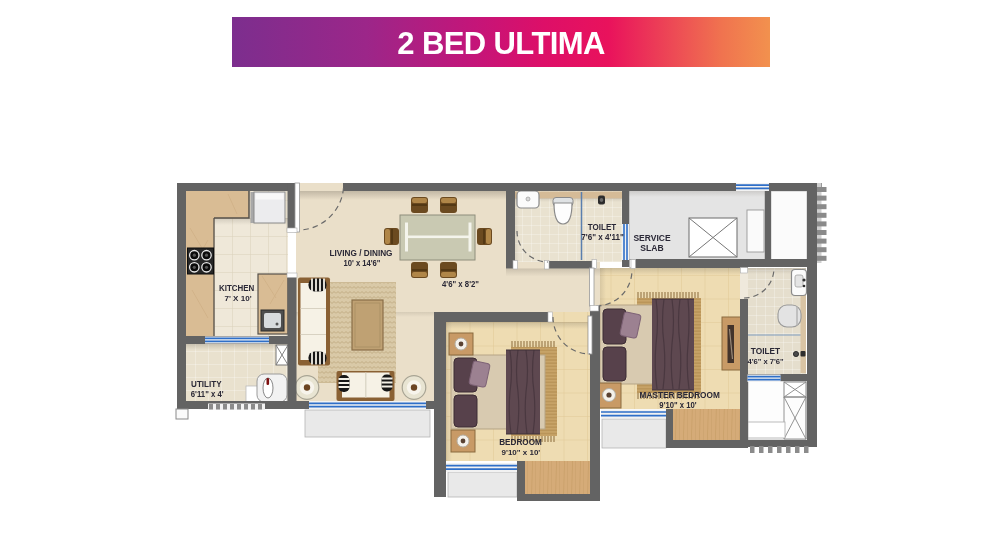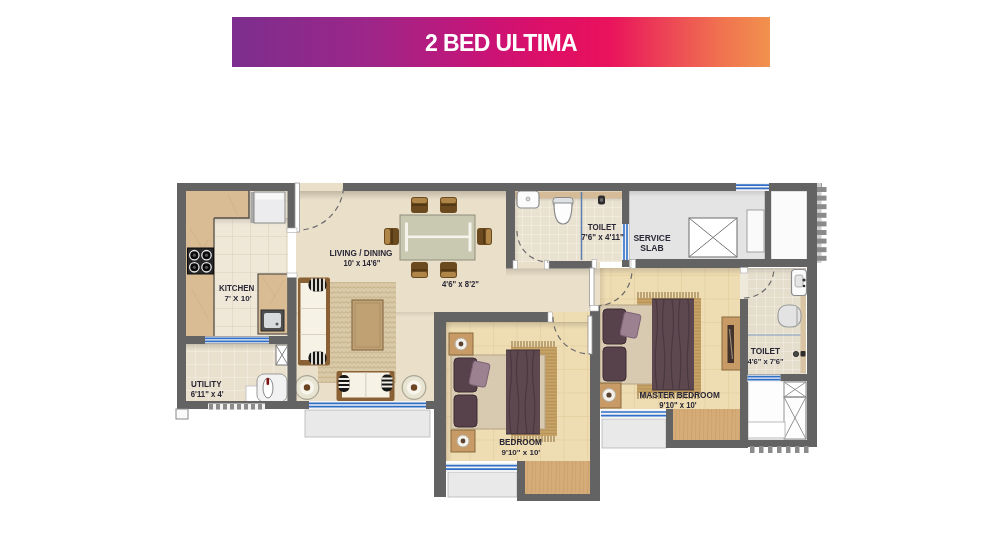--- a/index.html
+++ b/index.html
@@ -1,21 +1,21 @@
 <!DOCTYPE html>
 <html><head>
 <meta charset="utf-8">
 <style>
   html,body{margin:0;padding:0;background:#ffffff;}
   .page{position:relative;width:991px;height:550px;background:#fff;overflow:hidden;
         font-family:"Liberation Sans", sans-serif;}
   .banner{position:absolute;left:232px;top:17px;width:538px;height:50px;
      background:linear-gradient(90deg,#7c2e8e 0%,#9c2689 25%,#c41579 45%,#dd0f68 58%,#e9125c 70%,#ed4a55 82%,#f0734f 91%,#f2914e 100%);
      display:flex;align-items:center;justify-content:center;}
-  .banner span{color:#fff;font-weight:bold;font-size:23px;letter-spacing:-0.6px;padding-top:3px;}
+  .banner span{color:#fff;font-weight:bold;font-size:31px;letter-spacing:-0.6px;padding-top:3px;}
 </style>
 </head>
 <body>
 <div class="page">
 
 <div class="banner">
       <span>2 BED ULTIMA</span>
     </div>
 
 <svg width="991" height="550" viewBox="0 0 991 550" style="position:absolute;left:0;top:0;">

